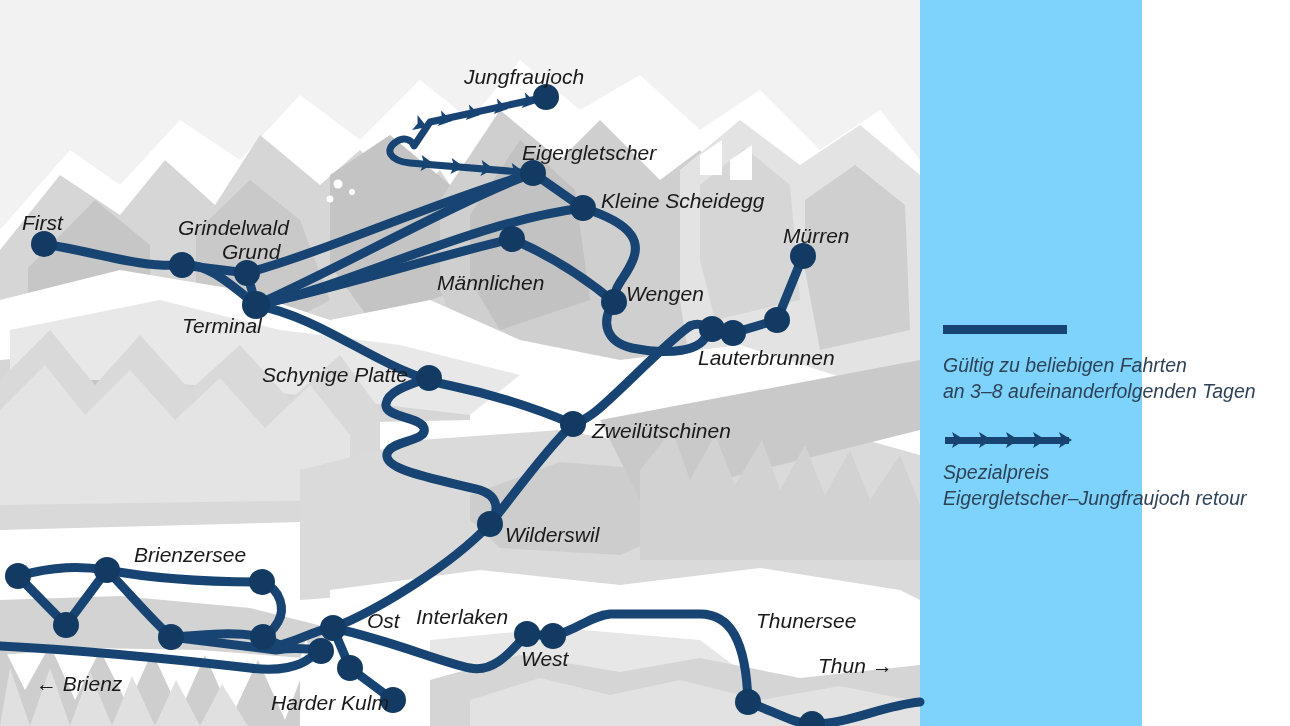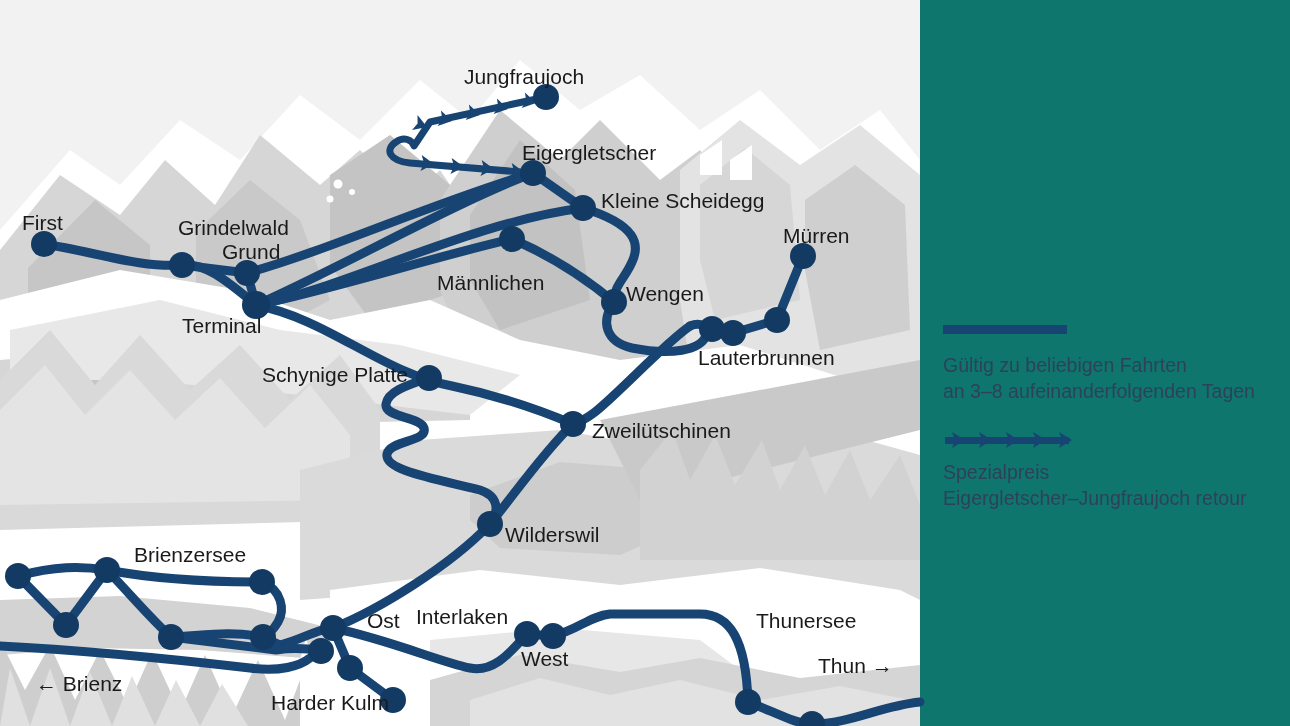--- a/index.html
+++ b/index.html
@@ -8,23 +8,24 @@
     background: #ffffff;
   }
   body {
     width: 1290px;
     height: 726px;
     overflow: hidden;
     font-family: "Liberation Sans", sans-serif;
   }
   #root {
     position: relative;
-    width: 1290px;
+    width: 1142px;
     height: 726px;
-    background: #0f766e;
+    background: #7dd3fc;
+    font-style: italic;
   }
   #map-svg {
     position: absolute;
     left: 0;
     top: 0;
     width: 1290px;
     height: 726px;
     display: block;
   }
   .station-label {

